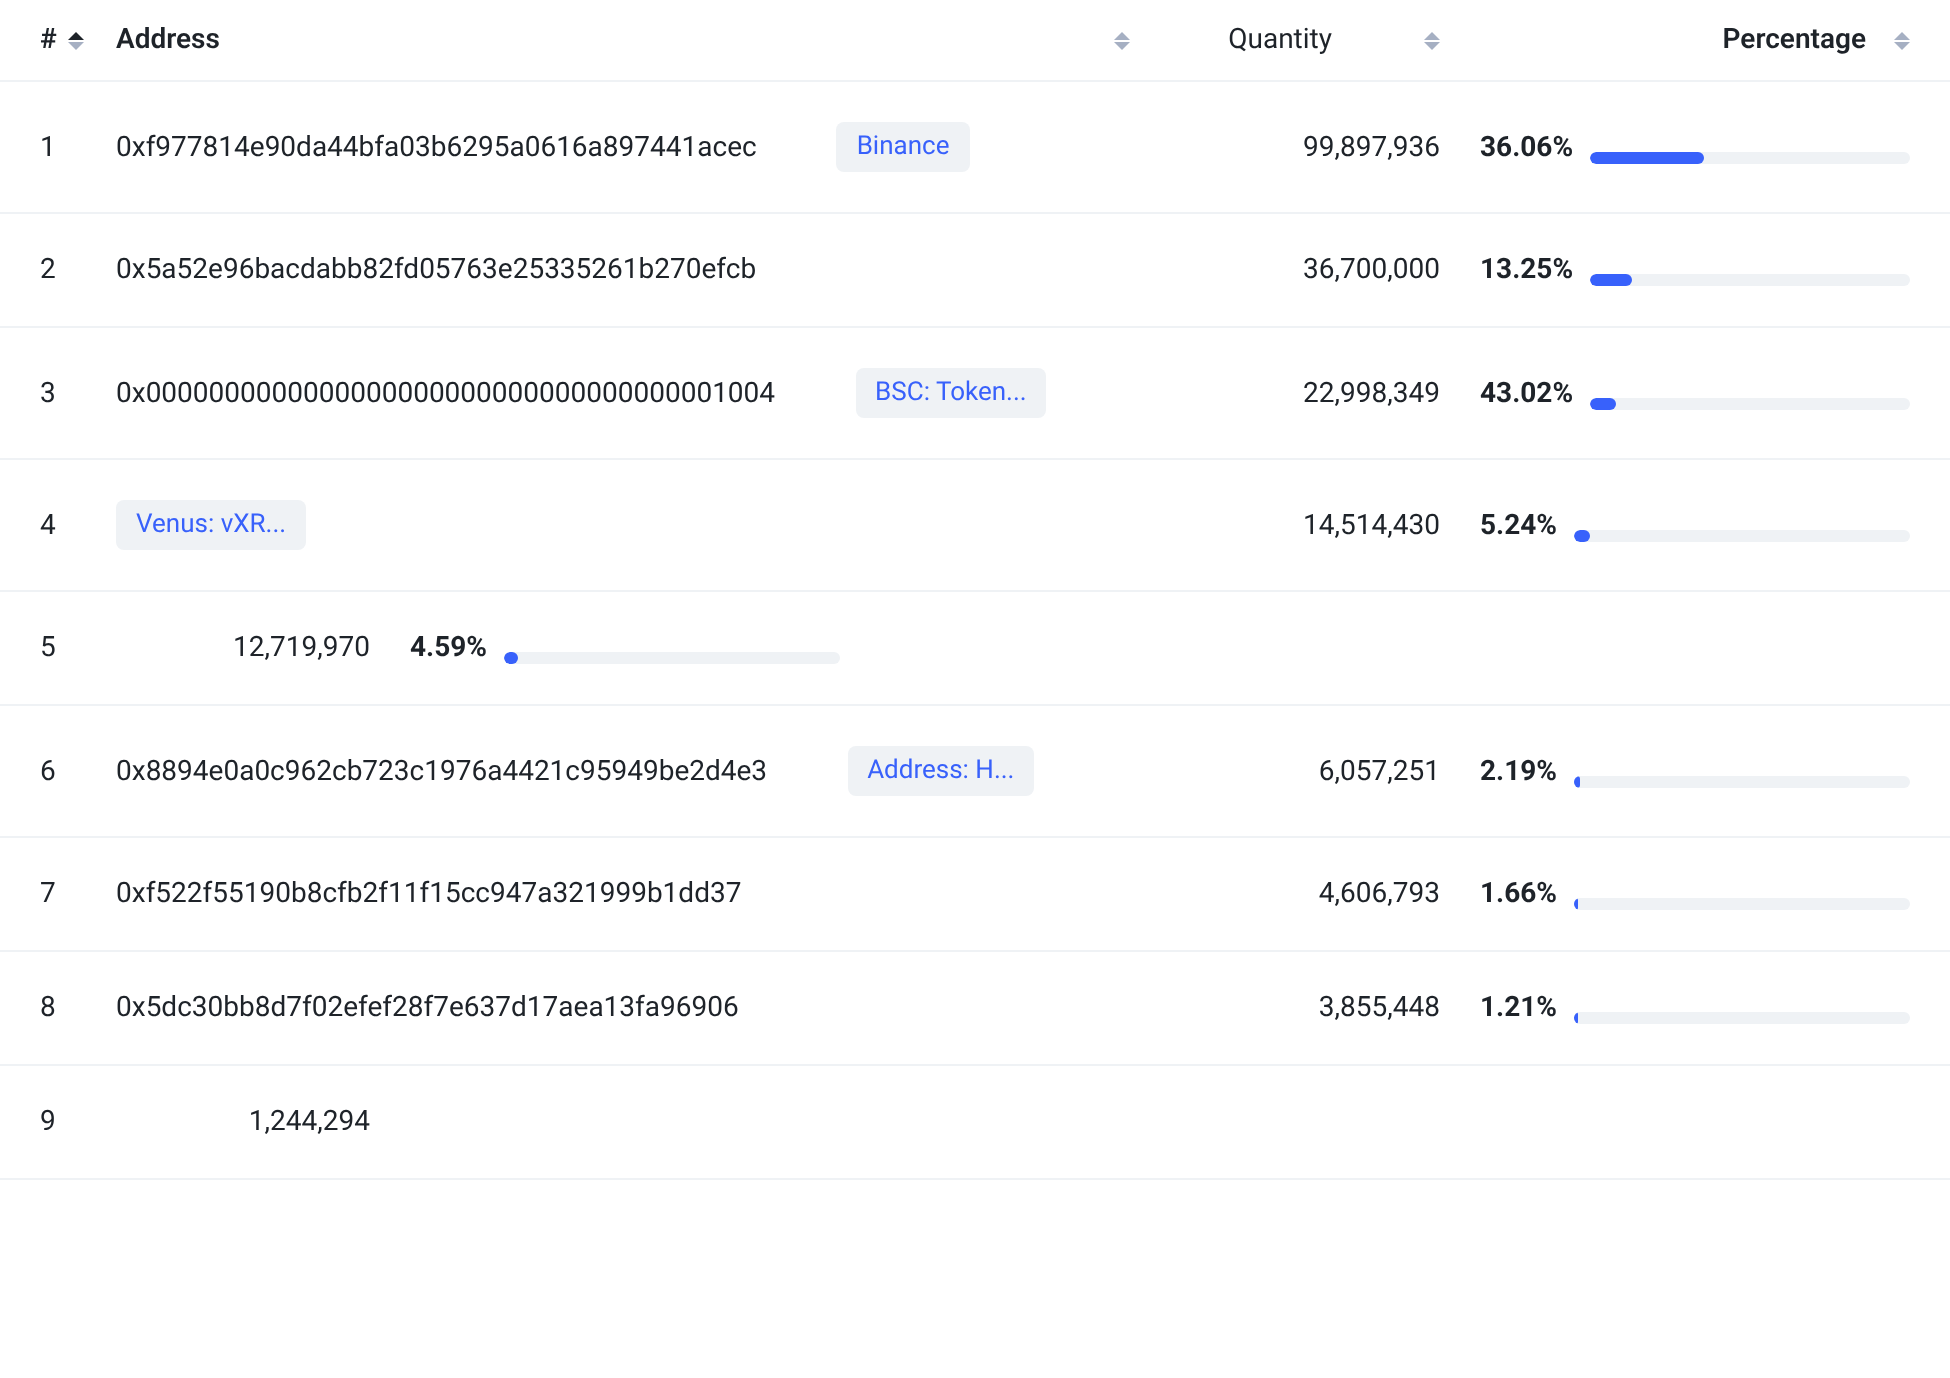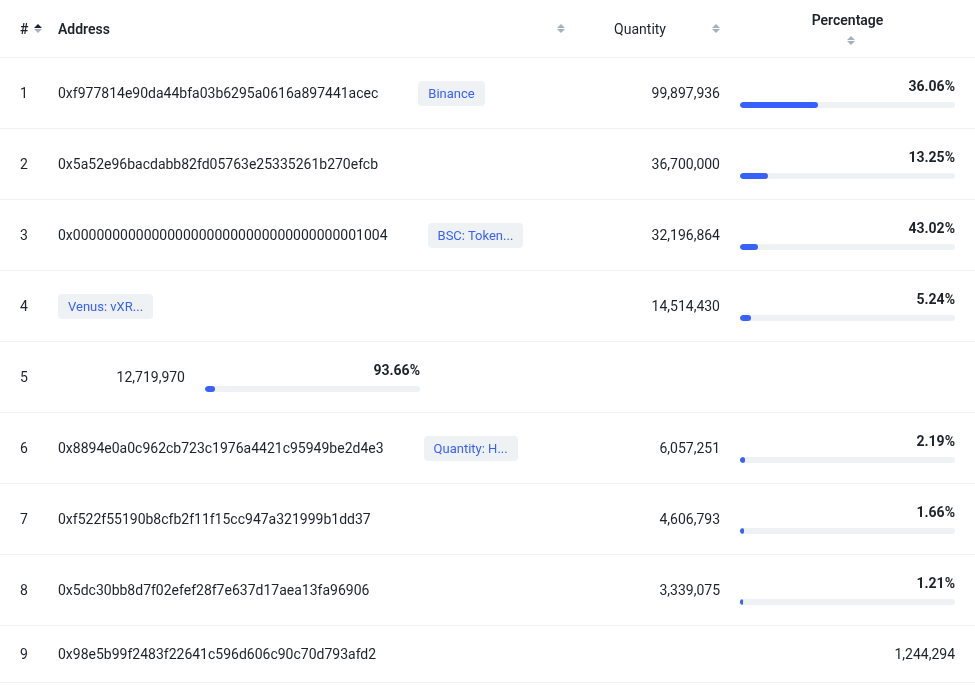--- a/index.html
+++ b/index.html
@@ -64,21 +64,20 @@
       width: 155px;
       text-align: right;
       padding-right: 20px;
       font-weight: 400;
       gap: 40px;
     }
     .col-percentage {
       width: 235px;
       padding-right: 20px;
       display: flex;
-      flex-direction: column;
       align-items: flex-end;
       gap: 8px;
     }
     .percentage-text {
       font-weight: 700;
     }
     .progress-bar {
       width: 215px;
       height: 6px;
       background: #eff2f5;
@@ -186,21 +185,21 @@
             <div class="progress-fill" style="width: 13.25%;"></div>
           </div>
         </div>
       </div>
       <div class="data-row">
         <div class="col-rank">3</div>
         <div class="col-address">
           <span class="address-text">0x0000000000000000000000000000000000001004</span>
           <span class="tag">BSC: Token...</span>
         </div>
-        <div class="col-quantity">32,196,864</div>
+        <div class="col-quantity">22,998,349</div>
         <div class="col-percentage">
           <div class="percentage-text">43.02%</div>
           <div class="progress-bar">
             <div class="progress-fill" style="width: 8.3%;"></div>
           </div>
         </div>
       </div>
       <div class="data-row">
         <div class="col-rank">4</div>
         <div class="col-address">
@@ -211,31 +210,31 @@
           <div class="percentage-text">5.24%</div>
           <div class="progress-bar">
             <div class="progress-fill" style="width: 5.24%;"></div>
           </div>
         </div>
       </div>
       <div class="data-row">
         <div class="col-rank">5</div>
         <div class="col-quantity">12,719,970</div>
         <div class="col-percentage">
-          <div class="percentage-text">93.66%</div>
+          <div class="percentage-text">4.59%</div>
           <div class="progress-bar">
             <div class="progress-fill" style="width: 4.59%;"></div>
           </div>
         </div>
       </div>
       <div class="data-row">
         <div class="col-rank">6</div>
         <div class="col-address">
           <span class="address-text">0x8894e0a0c962cb723c1976a4421c95949be2d4e3</span>
-          <span class="tag">Quantity: H...</span>
+          <span class="tag">Address: H...</span>
         </div>
         <div class="col-quantity">6,057,251</div>
         <div class="col-percentage">
           <div class="percentage-text">2.19%</div>
           <div class="progress-bar">
             <div class="progress-fill" style="width: 2.19%;"></div>
           </div>
         </div>
       </div>
       <div class="data-row">
@@ -249,29 +248,26 @@
           <div class="progress-bar">
             <div class="progress-fill" style="width: 1.66%;"></div>
           </div>
         </div>
       </div>
       <div class="data-row">
         <div class="col-rank">8</div>
         <div class="col-address">
           <span class="address-text">0x5dc30bb8d7f02efef28f7e637d17aea13fa96906</span>
         </div>
-        <div class="col-quantity">3,339,075</div>
+        <div class="col-quantity">3,855,448</div>
         <div class="col-percentage">
           <div class="percentage-text">1.21%</div>
           <div class="progress-bar">
             <div class="progress-fill" style="width: 1.21%;"></div>
           </div>
         </div>
       </div>
       <div class="data-row">
         <div class="col-rank">9</div>
-        <div class="col-address">
-          <span class="address-text">0x98e5b99f2483f22641c596d606c90c70d793afd2</span>
-        </div>
         <div class="col-quantity">1,244,294</div>
       </div>
     </div>
 </div>
 
 </body></html>

